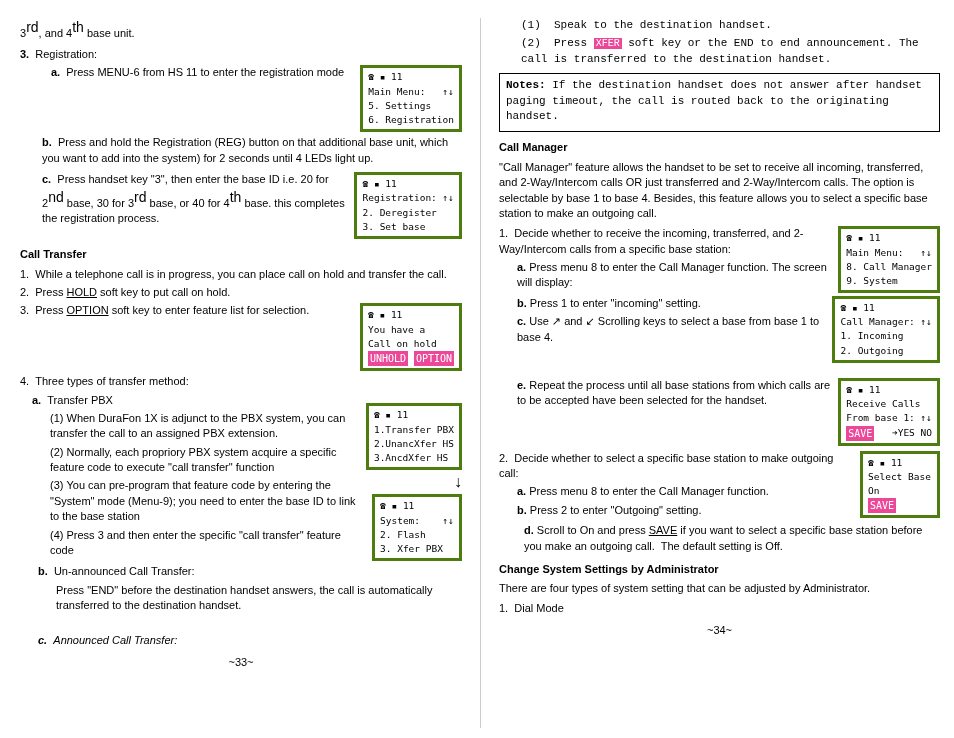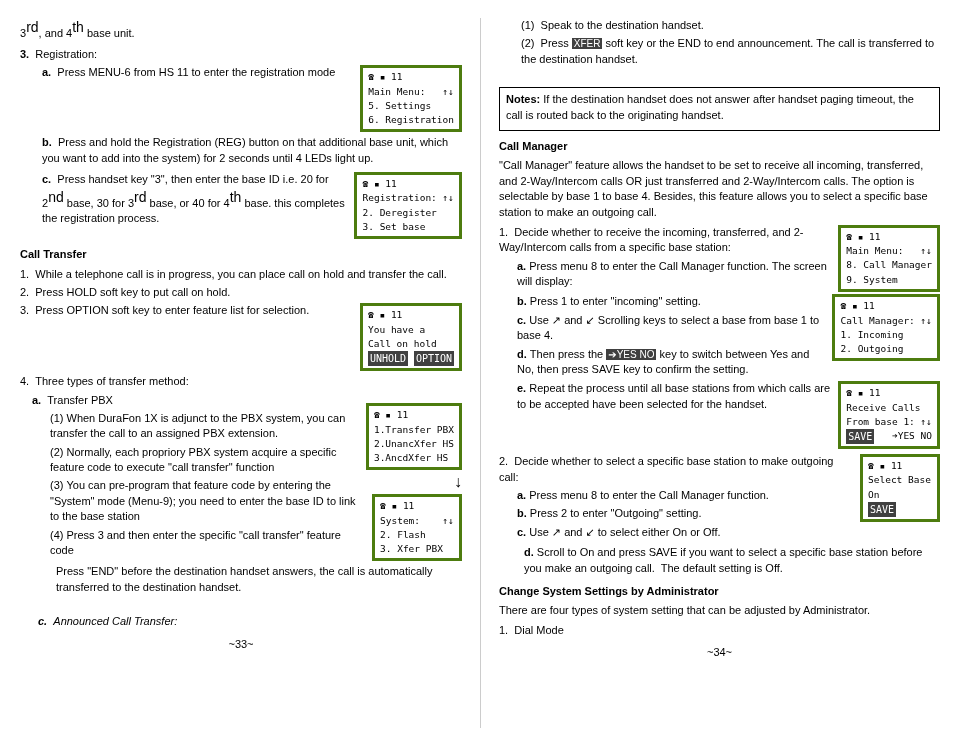--- a/index.html
+++ b/index.html
@@ -34,21 +34,21 @@
       font-weight: bold;
       font-size: 11px;
       margin-bottom: 4px;
       margin-top: 8px;
     }
     p, .para {
       font-size: 11px;
       line-height: 1.4;
       margin-bottom: 3px;
     }
-    .underline { }
+    .underline { text-decoration: underline; }
     .bold { font-weight: bold; }
     sup { font-size: 14px; vertical-align: super; }
     .lcd-box {
       border: 3px solid #4d7c0f;
       display: inline-block;
       padding: 2px 5px;
       font-size: 10px;
       font-family: monospace;
       line-height: 1.5;
       margin: 2px 0;
@@ -56,21 +56,21 @@
       background: #fff;
       float: right;
       margin-left: 8px;
     }
     .lcd-box .lcd-row {
       display: flex;
       justify-content: space-between;
       white-space: nowrap;
     }
     .invert {
-      background: #404040;
+      background: #ec4899;
       color: #fff;
       padding: 0 2px;
       font-size: 10px;
     }
     .note-box {
       border: 1px solid #000;
       padding: 4px 6px;
       margin: 5px 0;
       font-size: 11px;
       line-height: 1.4;
@@ -94,21 +94,21 @@
     <p>
       3<sup>rd</sup>, and 4<sup>th</sup> base unit.
     </p>
 
     <div style="margin-top:6px;">
 
       <div style="display:flex; gap:4px; align-items:flex-start;">
         <div style="flex:1;">
           <p><span class="bold">3.</span>&nbsp;&nbsp;Registration:</p>
           <div style="margin-left:22px;">
-            <div style="display:flex; gap:3px; align-items:flex-start;">
+            <div style="display:flex; gap:16px; align-items:flex-start;text-align:right;">
               <div style="flex:1;">
                 <p><span class="bold">a.</span>&nbsp;&nbsp;Press MENU-6 from HS 11 to enter the registration mode</p>
               </div>
               <div class="lcd-box" style="float:none; margin:0; font-size:9.5px;">
                 <div class="lcd-row">☎ ▪ 11</div>
                 <div class="lcd-row">
                     <span>Main Menu:</span>
                     <span>↑↓</span>
                   </div>
                 <div class="lcd-row">5. Settings</div>
@@ -181,40 +181,41 @@
                   <span>System:</span>
                   <span>&nbsp;&nbsp;↑↓</span>
                 </div>
               <div class="lcd-row">2. Flash</div>
               <div class="lcd-row">3. Xfer PBX</div>
             </div>
           </div>
         </div>
 
         <div style="margin-left:18px; margin-top:3px;">
+          <p><span class="bold">b.</span>&nbsp;&nbsp;Un-announced Call Transfer:</p>
           <p style="margin-left:18px;">Press "END" before the destination handset answers, the call is automatically transferred to the destination handset.</p>
           <p style="margin-top:19px;font-style:italic;"><span class="bold">c.</span>&nbsp;&nbsp;Announced Call Transfer:</p>
         </div>
 
       </div>
     </div>
 
     <div class="page-num">~33~</div>
   </div>
 
   <div class="right-column">
 
     <div>
-      <div style="margin-left:22px;">
+      <div style="margin-left:22px;font-family:Liberation Mono, monospace;">
         <p>(1)&nbsp;&nbsp;Speak to the destination handset.</p>
         <p>(2)&nbsp;&nbsp;Press <span class="invert">XFER</span> soft key or the END to end announcement. The call is transferred to the destination handset.</p>
       </div>
     </div>
 
-    <div class="note-box" style="margin-top:20px;">
+    <div class="note-box" style="margin-top:6px;font-family:Liberation Mono, monospace;">
       <p><span class="note-label">Notes:</span>&nbsp;If the destination handset does not answer after handset paging timeout, the call is routed back to the originating handset.</p>
     </div>
 
     <div style="margin-top:7px;">
       <p class="section-header">Call Manager</p>
       <p>"Call Manager" feature allows the handset to be set to receive all incoming, transferred, and 2-Way/Intercom calls OR just transferred and 2-Way/Intercom calls. The option is selectable by base 1 to base 4.  Besides, this feature allows you to select a specific base station to make an outgoing call.</p>
 
       <div style="margin-top:5px;">
 
         <div style="display:flex; gap:4px; align-items:flex-start;">
@@ -234,53 +235,51 @@
               <div class="lcd-row">8. Call Manager</div>
               <div class="lcd-row">9. System</div>
             </div>
           </div>
         </div>
 
         <div style="display:flex; gap:4px; align-items:flex-start; margin-top:2px;">
           <div style="flex:1; margin-left:18px;">
             <p><span class="bold">b.</span>&nbsp;Press 1 to enter "incoming" setting.</p>
             <p><span class="bold">c.</span>&nbsp;Use ↗ and ↙ Scrolling keys to select a base from base 1 to base 4.</p>
-            <p><span class="bold">d.</span>&nbsp;Then press the <span class="invert">➔YES NO</span> key to switch between Yes and No, then press <span class="underline">SAVE</span> key to confirm the setting.</p>
           </div>
           <div style="display:flex; flex-direction:column; align-items:flex-end; gap:3px;">
             <div class="lcd-box" style="float:none; margin:0; font-size:9.5px; min-width:96px;">
               <div class="lcd-row">☎ ▪ 11</div>
               <div class="lcd-row">Call Manager:&nbsp;↑↓</div>
               <div class="lcd-row">1. Incoming</div>
               <div class="lcd-row">2. Outgoing</div>
             </div>
           </div>
         </div>
 
-        <div style="display:flex; gap:4px; align-items:flex-start; margin-top:1px;">
+        <div style="display:flex; gap:4px; align-items:flex-start; margin-top:15px;">
           <div style="flex:1; margin-left:18px;">
             <p><span class="bold">e.</span>&nbsp;Repeat the process until all base stations from which calls are to be accepted have been selected for the handset.</p>
           </div>
           <div style="display:flex; flex-direction:column; align-items:flex-end; gap:3px;">
             <div class="lcd-box" style="float:none; margin:0; font-size:9.5px; min-width:96px;">
               <div class="lcd-row">☎ ▪ 11</div>
               <div class="lcd-row">Receive Calls</div>
               <div class="lcd-row">From base 1: ↑↓</div>
               <div class="lcd-row"><span class="invert">SAVE</span>&nbsp;<span>➔YES NO</span></div>
             </div>
           </div>
         </div>
 
         <div style="display:flex; gap:20px; align-items:flex-start; margin-top:5px;">
           <div style="flex:1;">
             <p>2.&nbsp;&nbsp;Decide whether to select a specific base station to make outgoing call:</p>
             <div style="margin-left:18px;">
               <p><span class="bold">a.</span>&nbsp;Press menu 8 to enter the Call Manager function.</p>
               <p><span class="bold">b.</span>&nbsp;Press 2 to enter "Outgoing" setting.</p>
-              <p><span class="bold">c.</span>&nbsp;Use ↗ and ↙ to select either On or Off.</p>
             </div>
           </div>
           <div style="display:flex; flex-direction:column; align-items:flex-end; gap:3px;">
             <div class="lcd-box" style="float:none; margin:0; font-size:9.5px; min-width:80px;">
               <div class="lcd-row">☎ ▪ 11</div>
               <div class="lcd-row">Select Base</div>
               <div class="lcd-row">On</div>
               <div class="lcd-row">
                   <span class="invert">SAVE</span>
                 </div>

